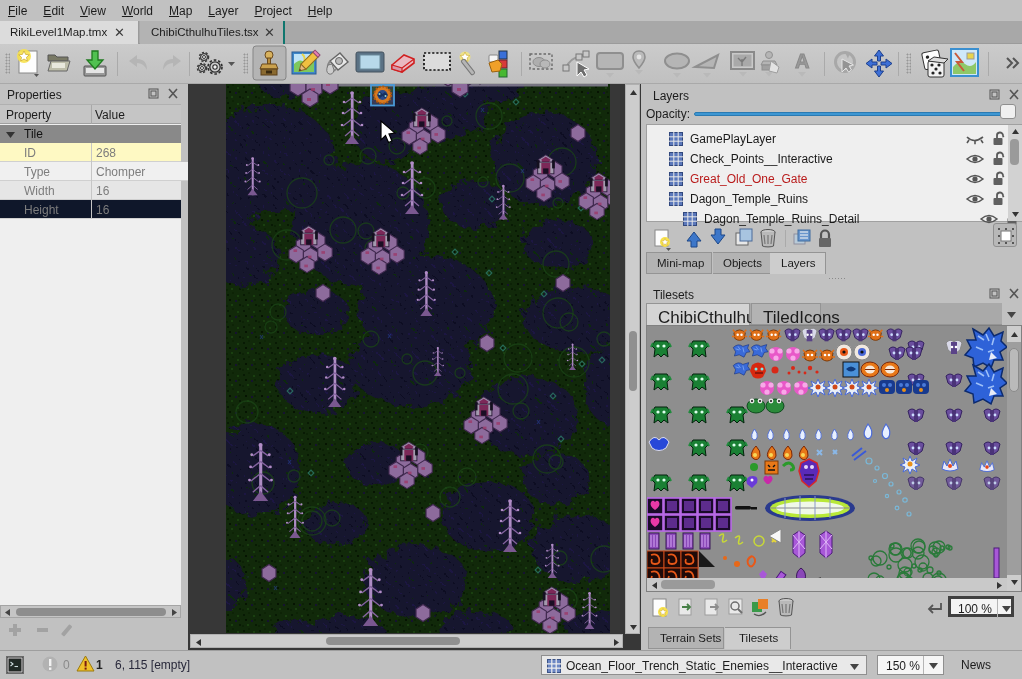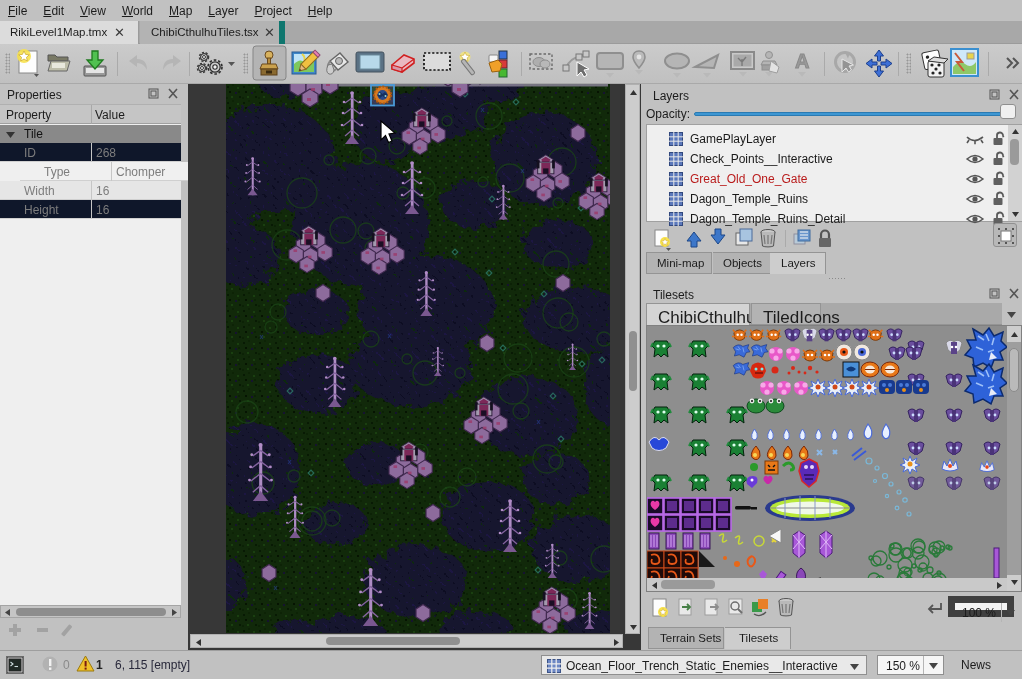--- a/index.html
+++ b/index.html
@@ -30,21 +30,21 @@
 
 <div id="menubar" class="abs">
  <span><u>F</u>ile</span><span><u>E</u>dit</span><span><u>V</u>iew</span><span><u>W</u>orld</span><span><u>M</u>ap</span><span><u>L</u>ayer</span><span><u>P</u>roject</span><span><u>H</u>elp</span>
 </div>
 
 <div id="tabbar" class="abs">
  <div class="tab" style="left:0;width:139px;background:#dcdcdc;border-right:1px solid #9b9b9b;">
    <span style="position:absolute;left:10px;top:5px;">RikiLevel1Map.tmx</span>
    <span class="x" style="left:114px;top:4px;">✕</span>
  </div>
- <div class="tab" style="left:140px;width:145px;background:#b3b3b3;border-right:6px solid #0f766e;">
+ <div class="tab" style="left:140px;width:145px;background:#b3b3b3;border-right:2px solid #0f766e;">
    <span style="position:absolute;left:11px;top:5px;">ChibiCthulhuTiles.tsx</span>
    <span class="x" style="left:124px;top:4px;">✕</span>
  </div>
 </div>
 
 <div id="toolbar" class="abs">
  <div class="grip" style="left:5px;"></div>
  <div class="sep" style="left:117px;"></div>
  <div class="sep" style="left:189px;"></div>
  <div class="grip" style="left:243px;"></div>
@@ -270,26 +270,26 @@
       <span class="abs" style="left:95px;top:3px;">Value</span>
       <div class="abs" style="left:91px;top:0;width:1px;height:19px;background:#a8a8a8;"></div>
     </div>
     <div class="abs" style="left:0;top:20px;width:181px;height:18px;background:#898989;color:#111;">
       <svg class="abs" style="left:6px;top:6px;" width="10" height="8">
           <path d="M0 1 L9 1 L4.5 7 Z" fill="#333"></path>
         </svg>
       <span class="abs" style="left:24px;top:2px;">Tile</span>
     </div>
     <div class="abs" style="left:0;top:38px;width:181px;height:114px;color:#7d7d7d;">
-      <div class="abs" style="left:0;top:0;width:181px;height:19px;background:#0f172a;border-bottom:1px solid #d0d0d0;">
+      <div class="abs" style="left:0;top:0;width:181px;height:19px;background:#fef9c3;border-bottom:1px solid #d0d0d0;">
           <span class="abs" style="left:24px;top:3px;">ID</span>
           <span class="abs" style="left:96px;top:3px;">268</span>
           <div class="abs" style="left:91px;top:0;width:1px;height:19px;background:#c6c6c6;"></div>
         </div>
-      <div class="abs" style="left:0;top:19px;width:216px;height:19px;background:#f0f0f0;border-bottom:1px solid #d0d0d0;margin-left:20px;">
+      <div class="abs" style="left:0;top:19px;width:216px;height:19px;background:#f0f0f0;border-bottom:1px solid #d0d0d0;">
           <span class="abs" style="left:24px;top:3px;">Type</span>
           <span class="abs" style="left:96px;top:3px;">Chomper</span>
           <div class="abs" style="left:91px;top:0;width:1px;height:19px;background:#c6c6c6;"></div>
         </div>
       <div class="abs" style="left:0;top:38px;width:181px;height:19px;background:#e6e6e6;border-bottom:1px solid #d0d0d0;">
           <span class="abs" style="left:24px;top:3px;">Width</span>
           <span class="abs" style="left:96px;top:3px;">16</span>
           <div class="abs" style="left:91px;top:0;width:1px;height:19px;background:#c6c6c6;"></div>
         </div>
       <div class="abs" style="left:0;top:57px;width:181px;height:19px;background:#0f172a;border-bottom:1px solid #d0d0d0;">
@@ -625,21 +625,21 @@
       <svg class="abs" style="left:318px;top:4px;" width="20" height="13">
           <path d="M2 6 q8 -7 16 0 q-8 7 -16 0 z" fill="none" stroke="#555" stroke-width="1.5"></path>
           <circle cx="10" cy="6" r="2.6" fill="#555"></circle>
         </svg>
       <svg class="abs" style="left:344px;top:2px;" width="16" height="15">
         <path d="M6 7 v-2.2 a3 3 0 0 1 6 -0.6 l0.4 2" fill="none" stroke="#5a5a5a" stroke-width="1.8"></path>
         <rect x="2.5" y="7" width="9" height="7" rx="1" fill="#606060"></rect>
       </svg>
     </div>
 
-    <div class="abs" style="left:0;top:84px;width:360px;height:20px;">
+    <div class="abs" style="left:14px;top:84px;width:360px;height:20px;">
       <svg class="abs" style="left:22px;top:3px;" width="14" height="14">
         <rect x="0.5" y="0.5" width="13" height="13" fill="#5b78bb" stroke="#31487e"></rect>
         <path d="M0 4.8 h14 M0 9.2 h14 M4.8 0 v14 M9.2 0 v14" stroke="#e9e9e9" stroke-width="1"></path>
       </svg>
       <span class="abs" style="left:43px;top:3px;color:#1a1a1a;">Dagon_Temple_Ruins_Detail</span>
       <svg class="abs" style="left:318px;top:4px;" width="20" height="13">
           <path d="M2 6 q8 -7 16 0 q-8 7 -16 0 z" fill="none" stroke="#555" stroke-width="1.5"></path>
           <circle cx="10" cy="6" r="2.6" fill="#555"></circle>
         </svg>
       <svg class="abs" style="left:344px;top:2px;" width="16" height="15">
@@ -1133,21 +1133,21 @@
     </g>
     <g transform="translate(126,1)">
       <ellipse cx="8" cy="3" rx="7" ry="2.5" fill="#c9c9c9" stroke="#555"></ellipse>
       <path d="M1 3 l1.5 14 a6.5 2 0 0 0 11 0 L15 3" fill="#b9b9b9" stroke="#555"></path>
       <path d="M4 6 l1 9 M8 6 l0 9 M12 6 l-1 9" stroke="#777" stroke-width="1.2"></path>
     </g>
   </svg>
   <svg class="abs" style="left:280px;top:319px;" width="18" height="14">
     <path d="M15 1 v6 h-11 m3 -4 l-4 4 4 4" fill="none" stroke="#555" stroke-width="1.8"></path>
   </svg>
-  <div class="abs" style="left:302px;top:313px;width:66px;height:21px;background:#f4f4f4;border:7px solid #404040;">
+  <div class="abs" style="left:302px;top:313px;width:66px;height:21px;background:#f4f4f4;border:3px solid #404040;">
     <span class="abs" style="left:7px;top:3px;">100 %</span>
     <div class="abs" style="left:46px;top:0;width:1px;height:19px;background:#b5b5b5;"></div>
     <svg class="abs" style="left:51px;top:7px;" width="10" height="7">
         <path d="M0 0 L9 0 L4.5 6 Z" fill="#444"></path>
       </svg>
   </div>
 
   <div class="abs" style="left:0px;top:344px;width:376px;height:22px;font-size:11.5px;">
     <div class="abs" style="left:2px;top:0;width:76px;height:22px;background:#b3b3b3;border:1px solid #949494;">
         <span class="abs" style="left:11px;top:4px;">Terrain Sets</span>

